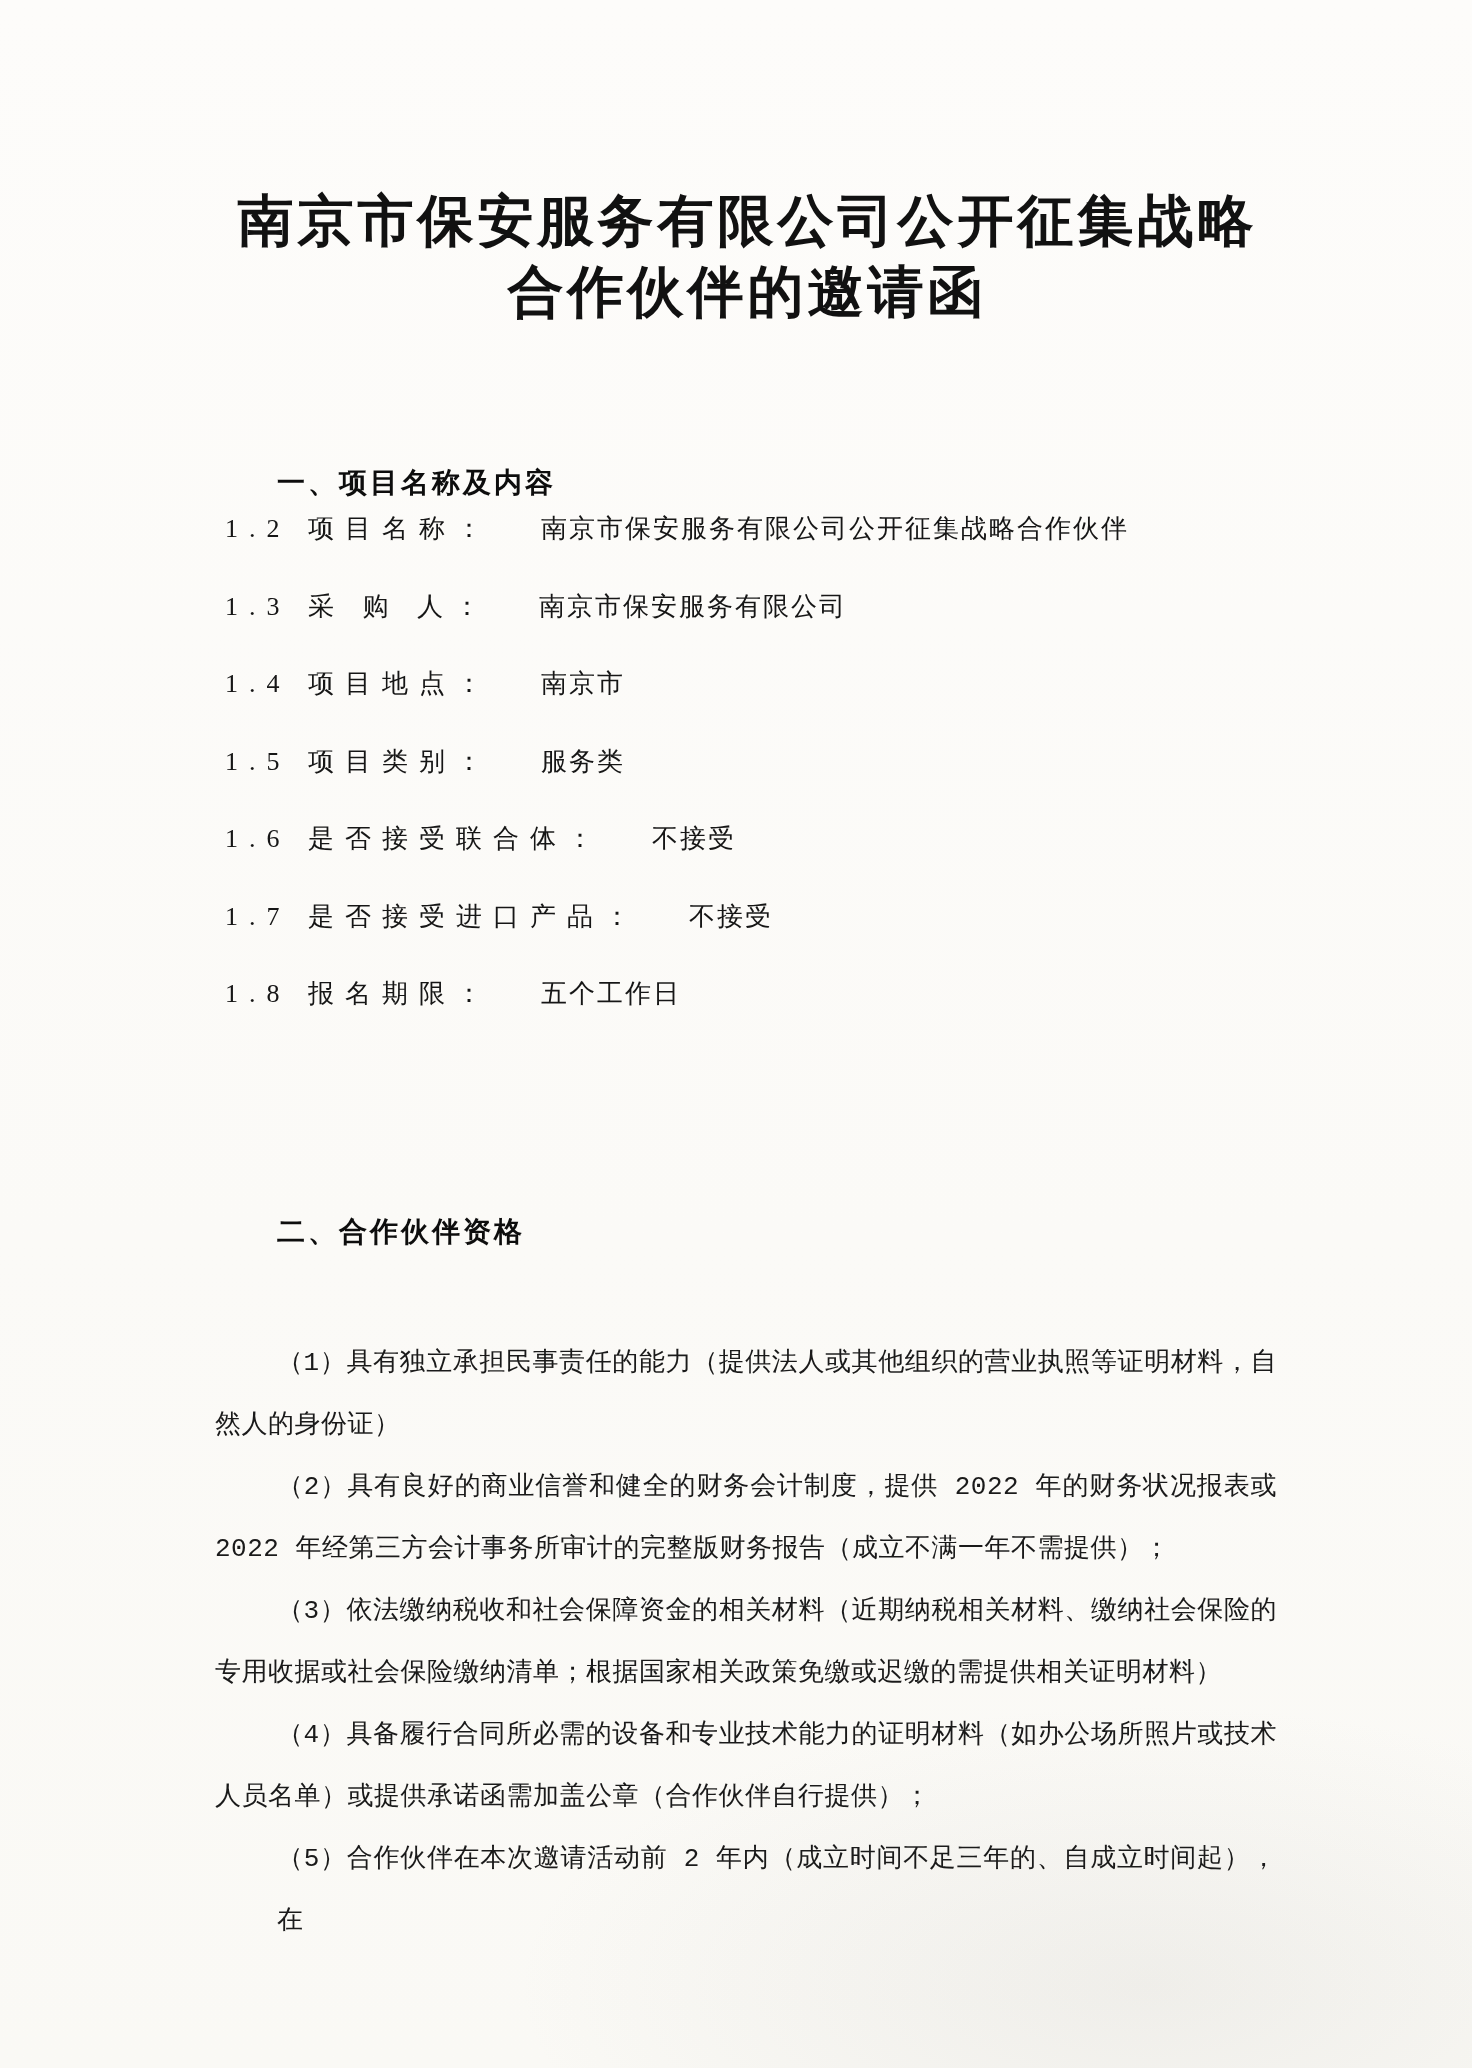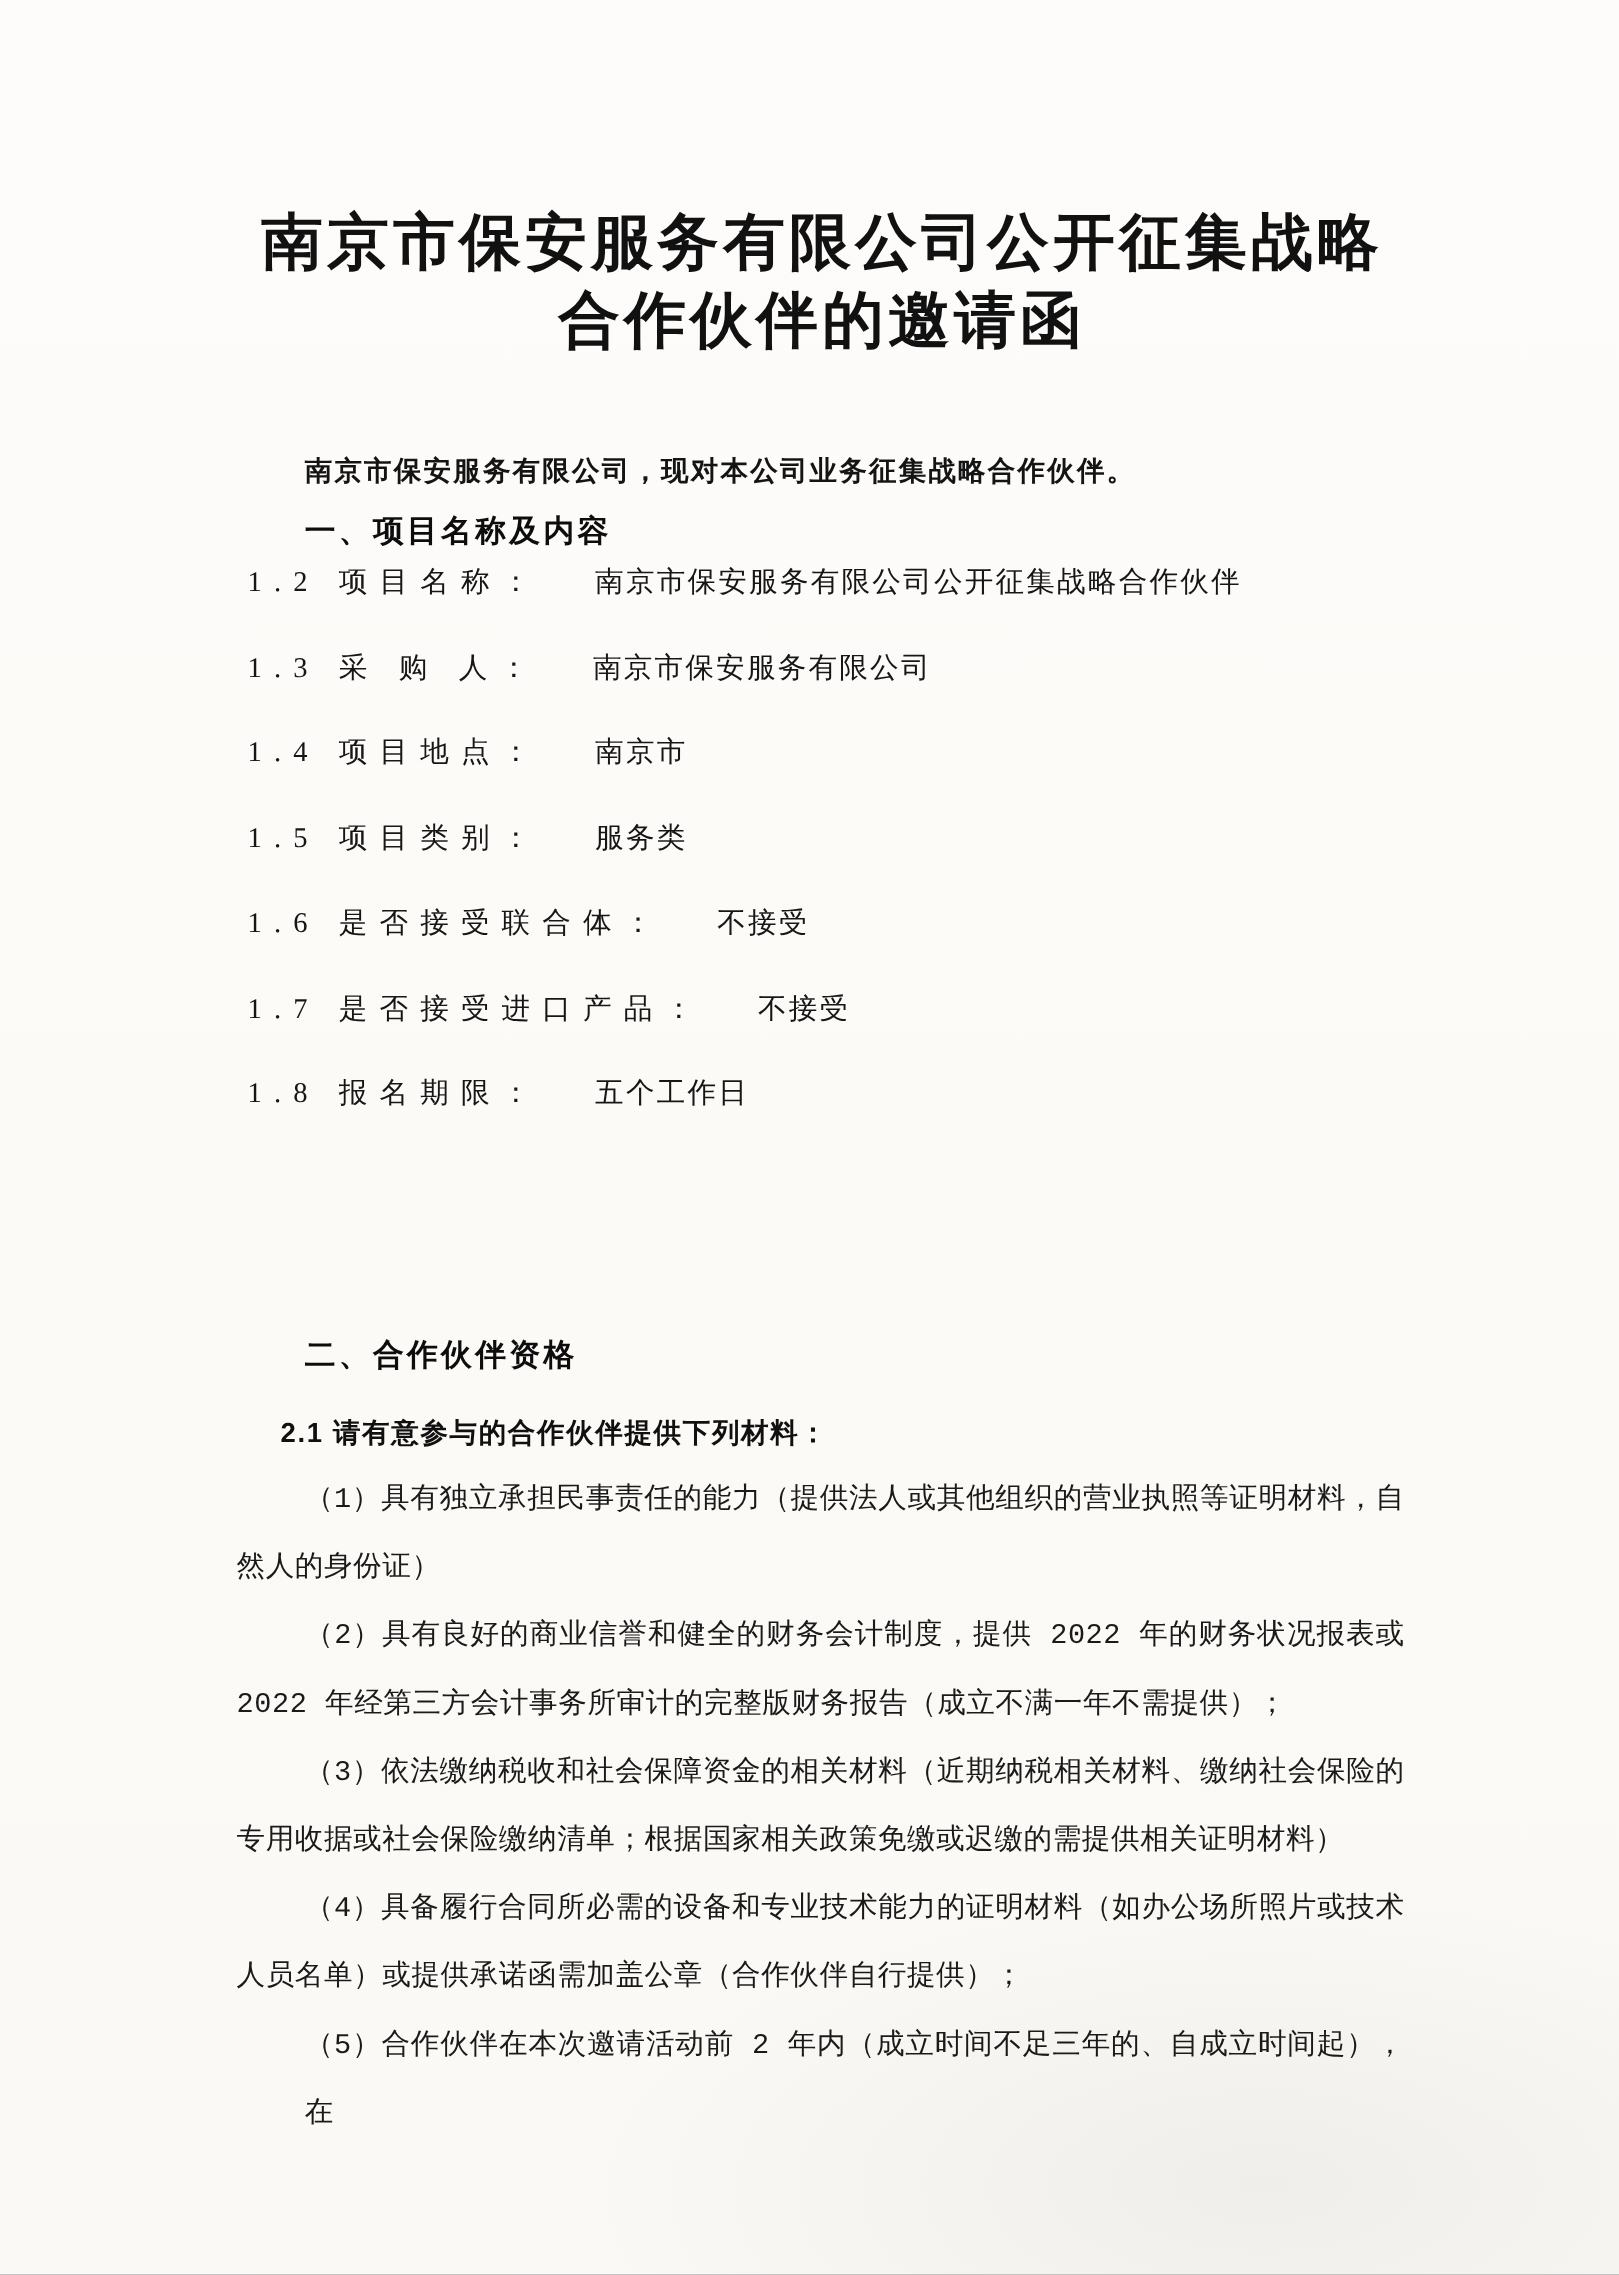--- a/index.html
+++ b/index.html
@@ -106,37 +106,35 @@
 </head>
 <body>
 
 <div class="page">
 
   <h1 class="doc-title">
     <span class="tline">南京市保安服务有限公司公开征集战略</span>
     <span class="tline">合作伙伴的邀请函</span>
   </h1>
 
-  <p class="intro">南京市保安服务有限公司，现对本公司业务征集战略合作伙伴。</p>
 
   <h2 class="sec-heading s1">一、项目名称及内容</h2>
 
   <div class="items">
       <div class="item"><span class="ilabel">1.2 项目名称：</span><span class="ivalue">南京市保安服务有限公司公开征集战略合作伙伴</span></div>
       <div class="item"><span class="ilabel">1.3 采 购 人：</span><span class="ivalue">南京市保安服务有限公司</span></div>
       <div class="item"><span class="ilabel">1.4 项目地点：</span><span class="ivalue">南京市</span></div>
       <div class="item"><span class="ilabel">1.5 项目类别：</span><span class="ivalue">服务类</span></div>
       <div class="item"><span class="ilabel">1.6 是否接受联合体：</span><span class="ivalue">不接受</span></div>
       <div class="item"><span class="ilabel">1.7 是否接受进口产品：</span><span class="ivalue">不接受</span></div>
       <div class="item"><span class="ilabel">1.8 报名期限：</span><span class="ivalue">五个工作日</span></div>
     </div>
 
   <h2 class="sec-heading s2">二、合作伙伴资格</h2>
 
-  <p class="subheading">2.1 请有意参与的合作伙伴提供下列材料：</p>
 
   <div class="bodylines">
       <div class="bline indent just">（1）具有独立承担民事责任的能力（提供法人或其他组织的营业执照等证明材料，自</div>
       <div class="bline">然人的身份证）</div>
       <div class="bline indent just">（2）具有良好的商业信誉和健全的财务会计制度，提供 2022 年的财务状况报表或</div>
       <div class="bline">2022 年经第三方会计事务所审计的完整版财务报告（成立不满一年不需提供）；</div>
       <div class="bline indent just">（3）依法缴纳税收和社会保障资金的相关材料（近期纳税相关材料、缴纳社会保险的</div>
       <div class="bline">专用收据或社会保险缴纳清单；根据国家相关政策免缴或迟缴的需提供相关证明材料）</div>
       <div class="bline indent just">（4）具备履行合同所必需的设备和专业技术能力的证明材料（如办公场所照片或技术</div>
       <div class="bline">人员名单）或提供承诺函需加盖公章（合作伙伴自行提供）；</div>

